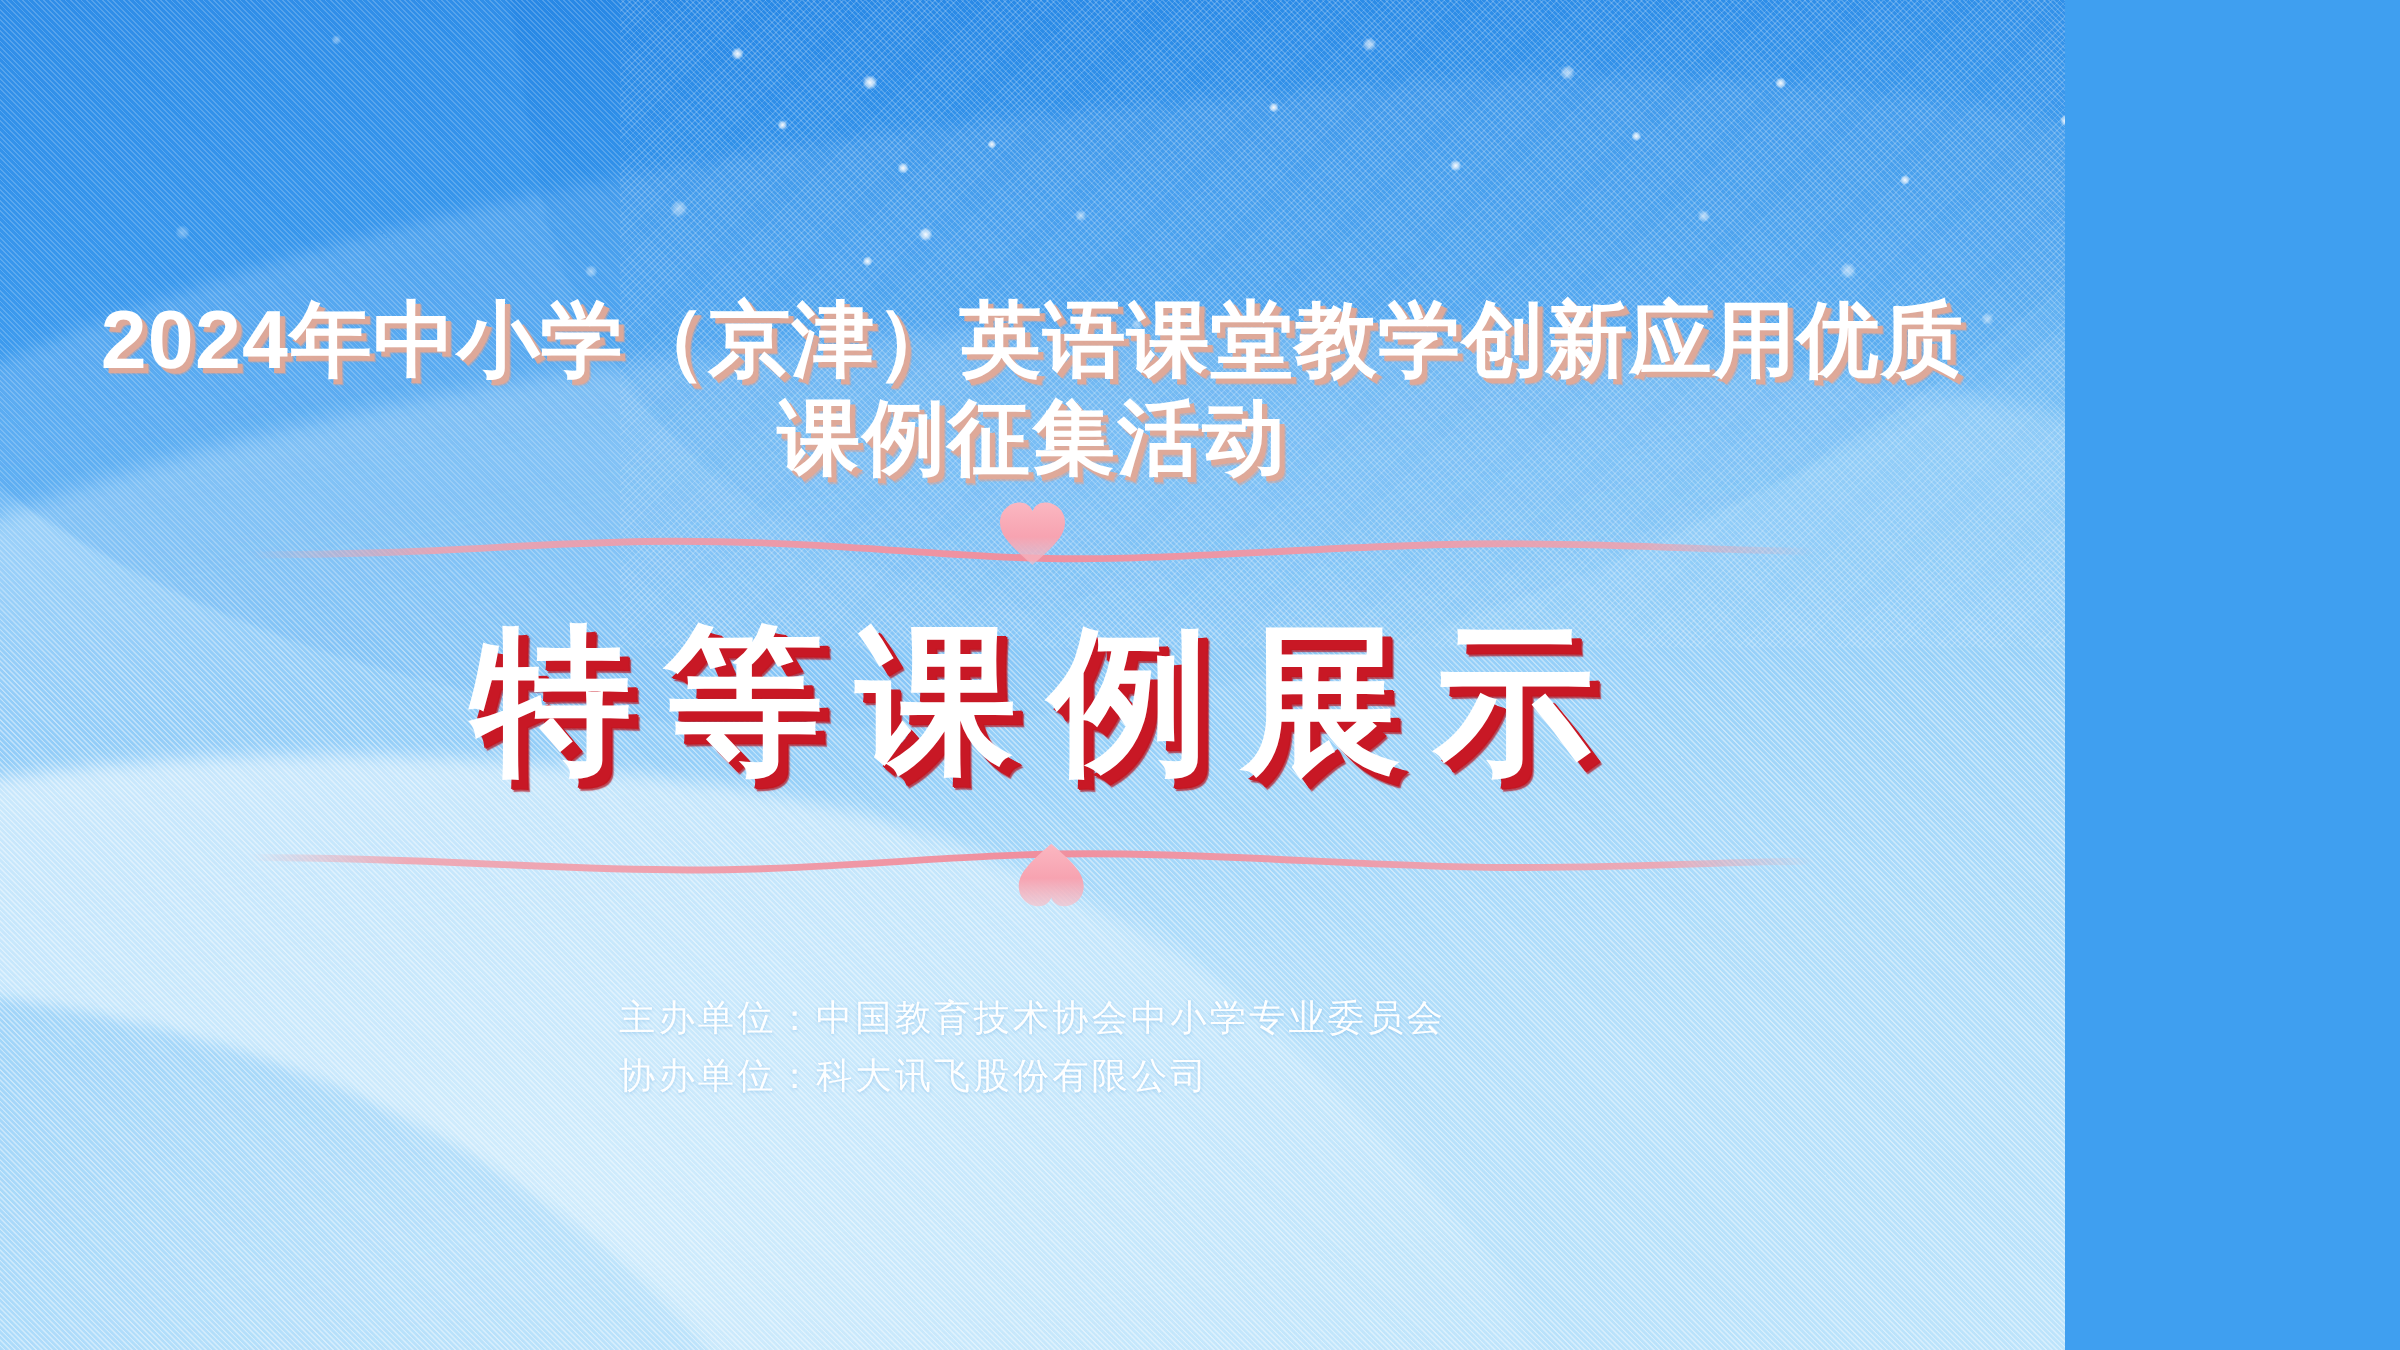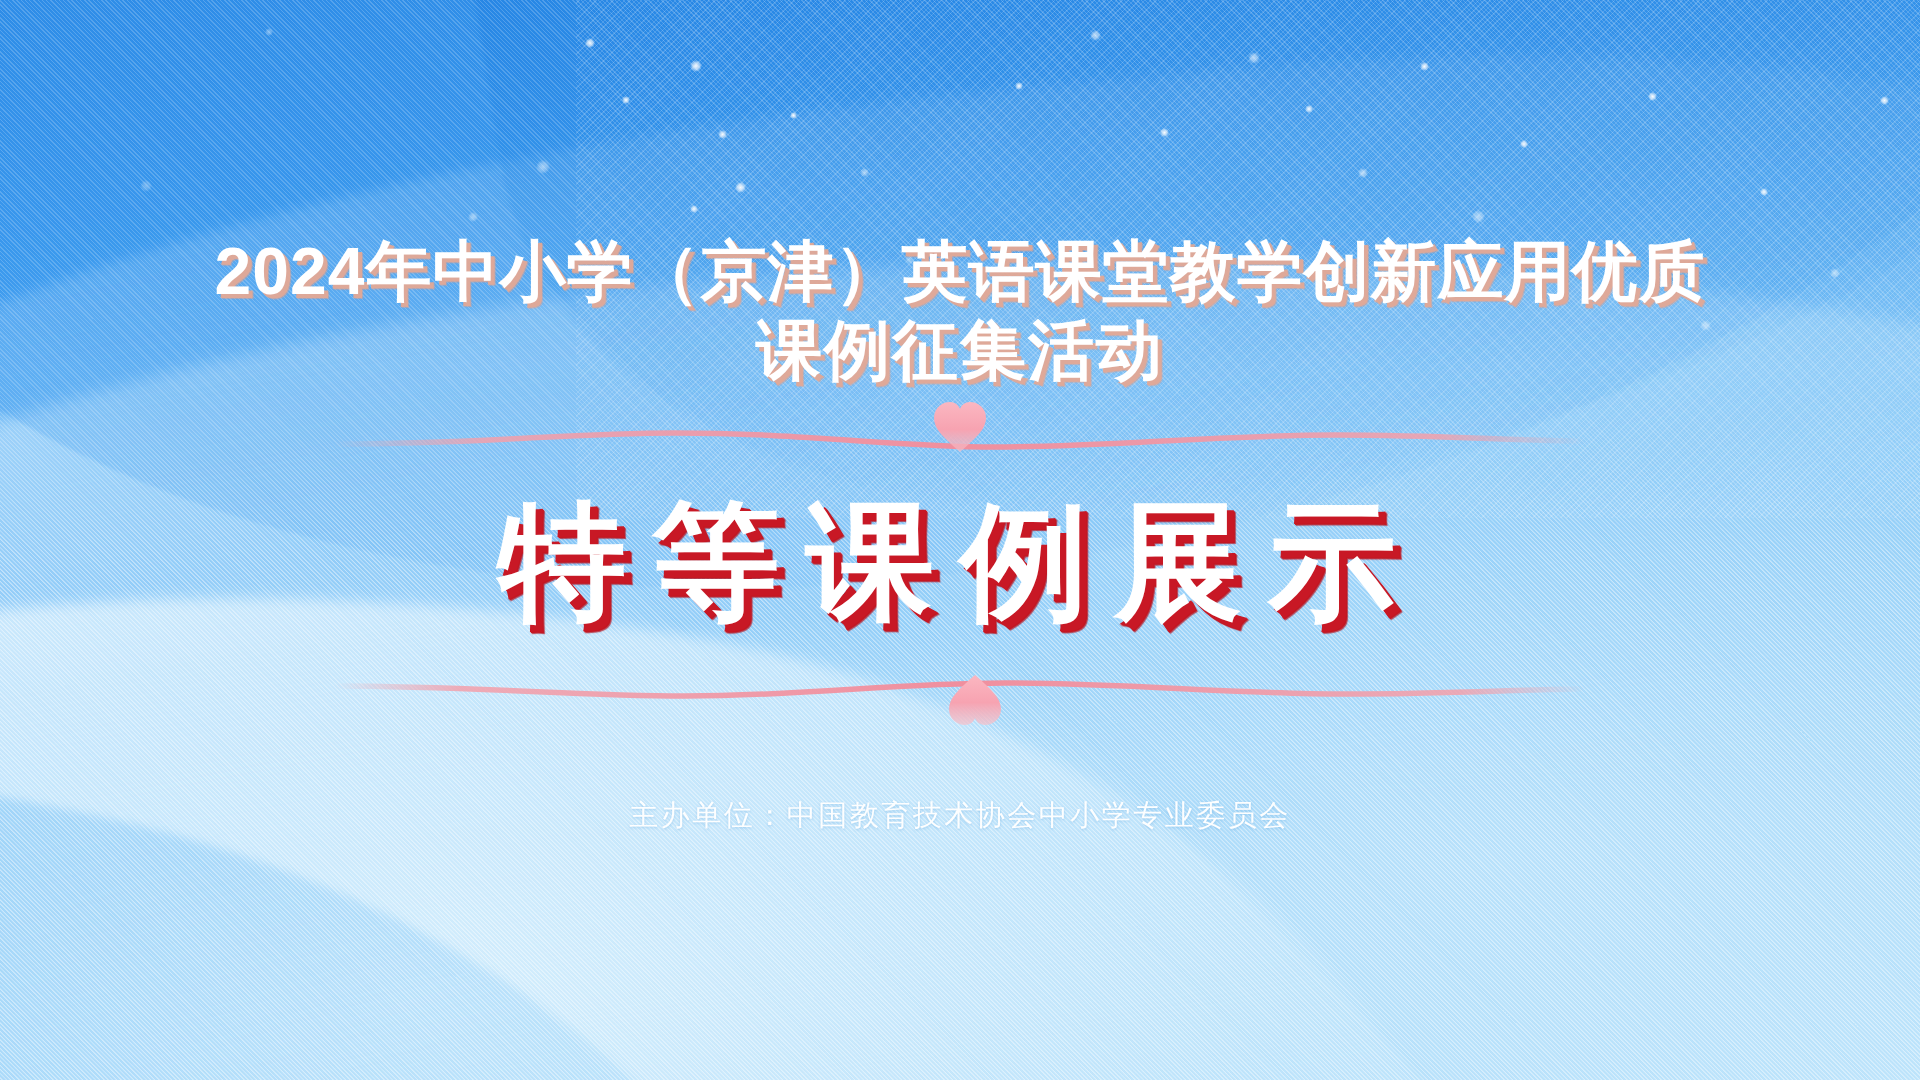--- a/index.html
+++ b/index.html
@@ -5,21 +5,21 @@
   html, body {
     margin: 0; padding: 0;
     width: 1920px; height: 1080px;
     overflow: hidden;
     background: #3f9ff0;
     font-family: "Liberation Sans", "DejaVu Sans", sans-serif;
   }
 
   #stage {
     position: relative;
-    width: 1920px;
+    width: 1652px;
     height: 1080px;
     overflow: hidden;
   }
 
   
   .bg-base {
     position: absolute; inset: 0;
     background:
       radial-gradient(ellipse 1400px 700px at 22% 92%, rgba(214,238,253,0.95) 0%, rgba(214,238,253,0.0) 62%),
       radial-gradient(ellipse 1500px 600px at 78% 80%, rgba(190,228,252,0.75) 0%, rgba(190,228,252,0.0) 65%),
@@ -189,20 +189,21 @@
 
   .divider-top { margin-top: 18px; }
   .divider-bottom { margin-top: 22px; }
 
   .headline {
     margin-top: 18px;
     font-size: 128px;
     font-weight: 700;
     color: #ffffff;
     letter-spacing: 26px;
+    padding-left: 26px;
     line-height: 1.18;
     white-space: nowrap;
     text-shadow:
       7px 7px 0 #c81825,
       8px 8px 0 #c31722,
       9px 9px 1px rgba(180,18,30,0.75);
   }
 
   .footer {
     margin-top: 74px;
@@ -316,16 +317,17 @@
         </defs>
         <path d="M0,27 C140,27 240,37 350,37 C470,37 560,24 670,24 C790,24 900,35 1010,35 C1120,35 1190,30 1250,30" fill="none" stroke="url(#lineFadeB)" stroke-width="5.5" stroke-linecap="round"></path>
         <g transform="translate(640,46) rotate(180)">
           <path d="M0,30 C-16,16 -26,7 -26,-4 C-26,-14 -18,-20 -10,-20 C-4,-20 -1,-16 0,-13 C1,-16 4,-20 10,-20 C18,-20 26,-14 26,-4 C26,7 16,16 0,30 Z" fill="url(#heartGradB)"></path>
         </g>
       </svg>
     </div>
 
     <div class="footer">
       <div class="footer-line">主办单位：中国教育技术协会中小学专业委员会</div>
+      <div class="footer-line">协办单位：科大讯飞股份有限公司</div>
     </div>
 
   </div>
 </div>
 
 </body></html>

